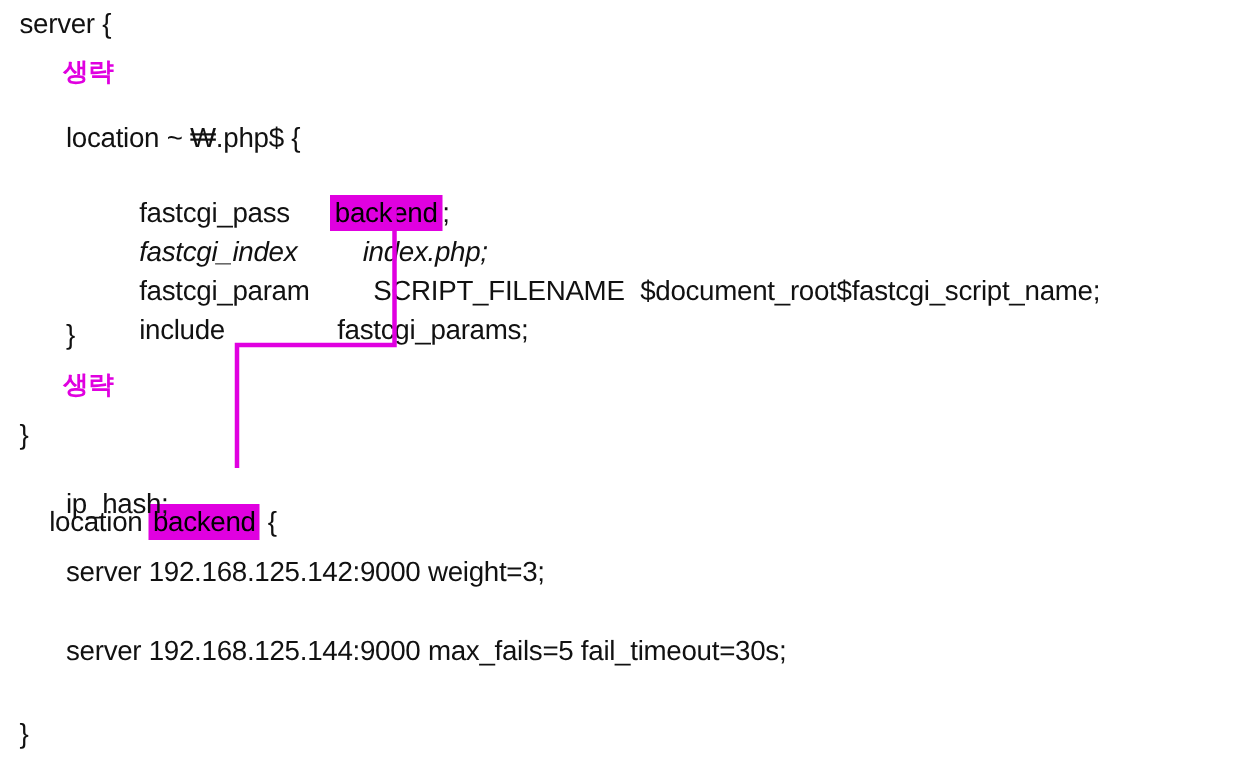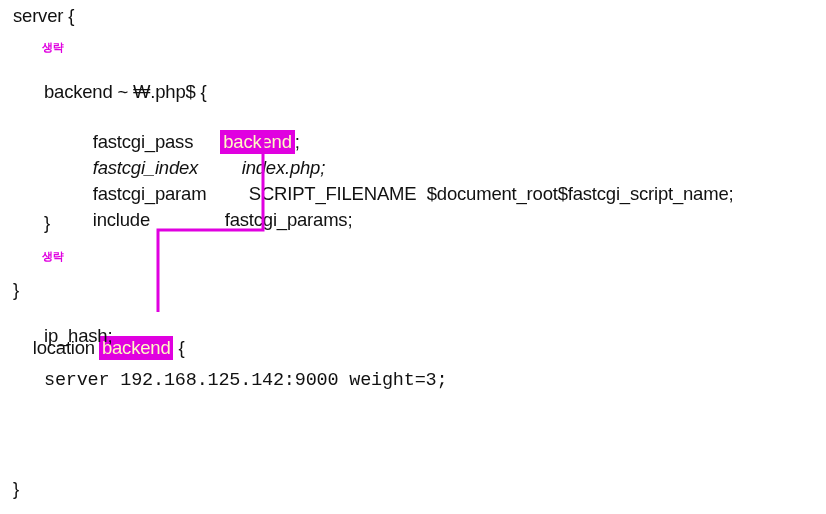--- a/index.html
+++ b/index.html
@@ -28,26 +28,26 @@
       height: 24px;
       line-height: 24px;
       font-size: 18.5px;
       white-space: pre;
       letter-spacing: -0.2px;
     }
     .note {
       color: #e000e0;
       font-weight: bold;
       font-family: "DejaVu Sans", sans-serif;
-      font-size: 11px;
+      font-size: 17px;
       text-align: right;
     }
     .hl {
       background: #e000e0;
-      color: #fef9c3;
+      color: #000000;
       padding: 0 3px;
       display: inline-block;
       line-height: 24px;
     }
     .tok { display: inline-block; }
     .connector {
       position: absolute;
       left: 0;
       top: 0;
       width: 826px;
@@ -57,21 +57,21 @@
   </style>
 </head>
 <body>
 
 <div class="code-doc">
 
   <div class="line" style="top:4px;left:13px;">server {</div>
 
   <div class="line note" style="top: 36px; left: 42px; color: rgb(224, 0, 224);">생략</div>
 
-  <div class="line" style="top:80px;left:44px;">backend ~ ₩.php$ {</div>
+  <div class="line" style="top:80px;left:44px;">location ~ ₩.php$ {</div>
 
   <div class="line" style="top:106px;left:73px;">
     <span class="tok">fastcgi_pass</span><span class="tok" style="width:27px;"></span><span class="hl" style="background: rgb(224, 0, 224);">backend</span><span class="tok">;</span>
   </div>
 
   <div class="line" style="top:132px;left:73px;font-style:italic;">
     <span class="tok" style="width:149px;">fastcgi_index</span><span class="tok">index.php;</span>
   </div>
 
   <div class="line" style="top:158px;left:73px;">
@@ -86,20 +86,21 @@
 
   <div class="line note" style="top: 245px; left: 42px; color: rgb(224, 0, 224);">생략</div>
 
   <div class="line" style="top:278px;left:13px;">}</div>
 
   <div class="line" style="top:312px;left:13px;">
     <span class="tok">location</span><span class="tok" style="width:4px;"></span><span class="hl" style="background: rgb(224, 0, 224);">backend</span><span class="tok" style="width:5px;"></span><span class="tok">{</span>
   </div>
 
   <div class="line" style="top:324px;left:44px;">ip_hash;</div>
-  <div class="line" style="top:369px;left:44px;font-family:Liberation Mono, monospace;">server 192.168.125.142:9000 weight=3;</div>
+  <div class="line" style="top:369px;left:44px;">server 192.168.125.142:9000 weight=3;</div>
+  <div class="line" style="top:422px;left:44px;">server 192.168.125.144:9000 max_fails=5 fail_timeout=30s;</div>
 
   <div class="line" style="top:477px;left:13px;">}</div>
 
   <svg class="connector" viewBox="0 0 826 514">
     <polyline points="263,130 263,230 158,230 158,312" fill="none" stroke="#e000e0" stroke-width="3"></polyline>
   </svg>
 </div>
 
 </body></html>

